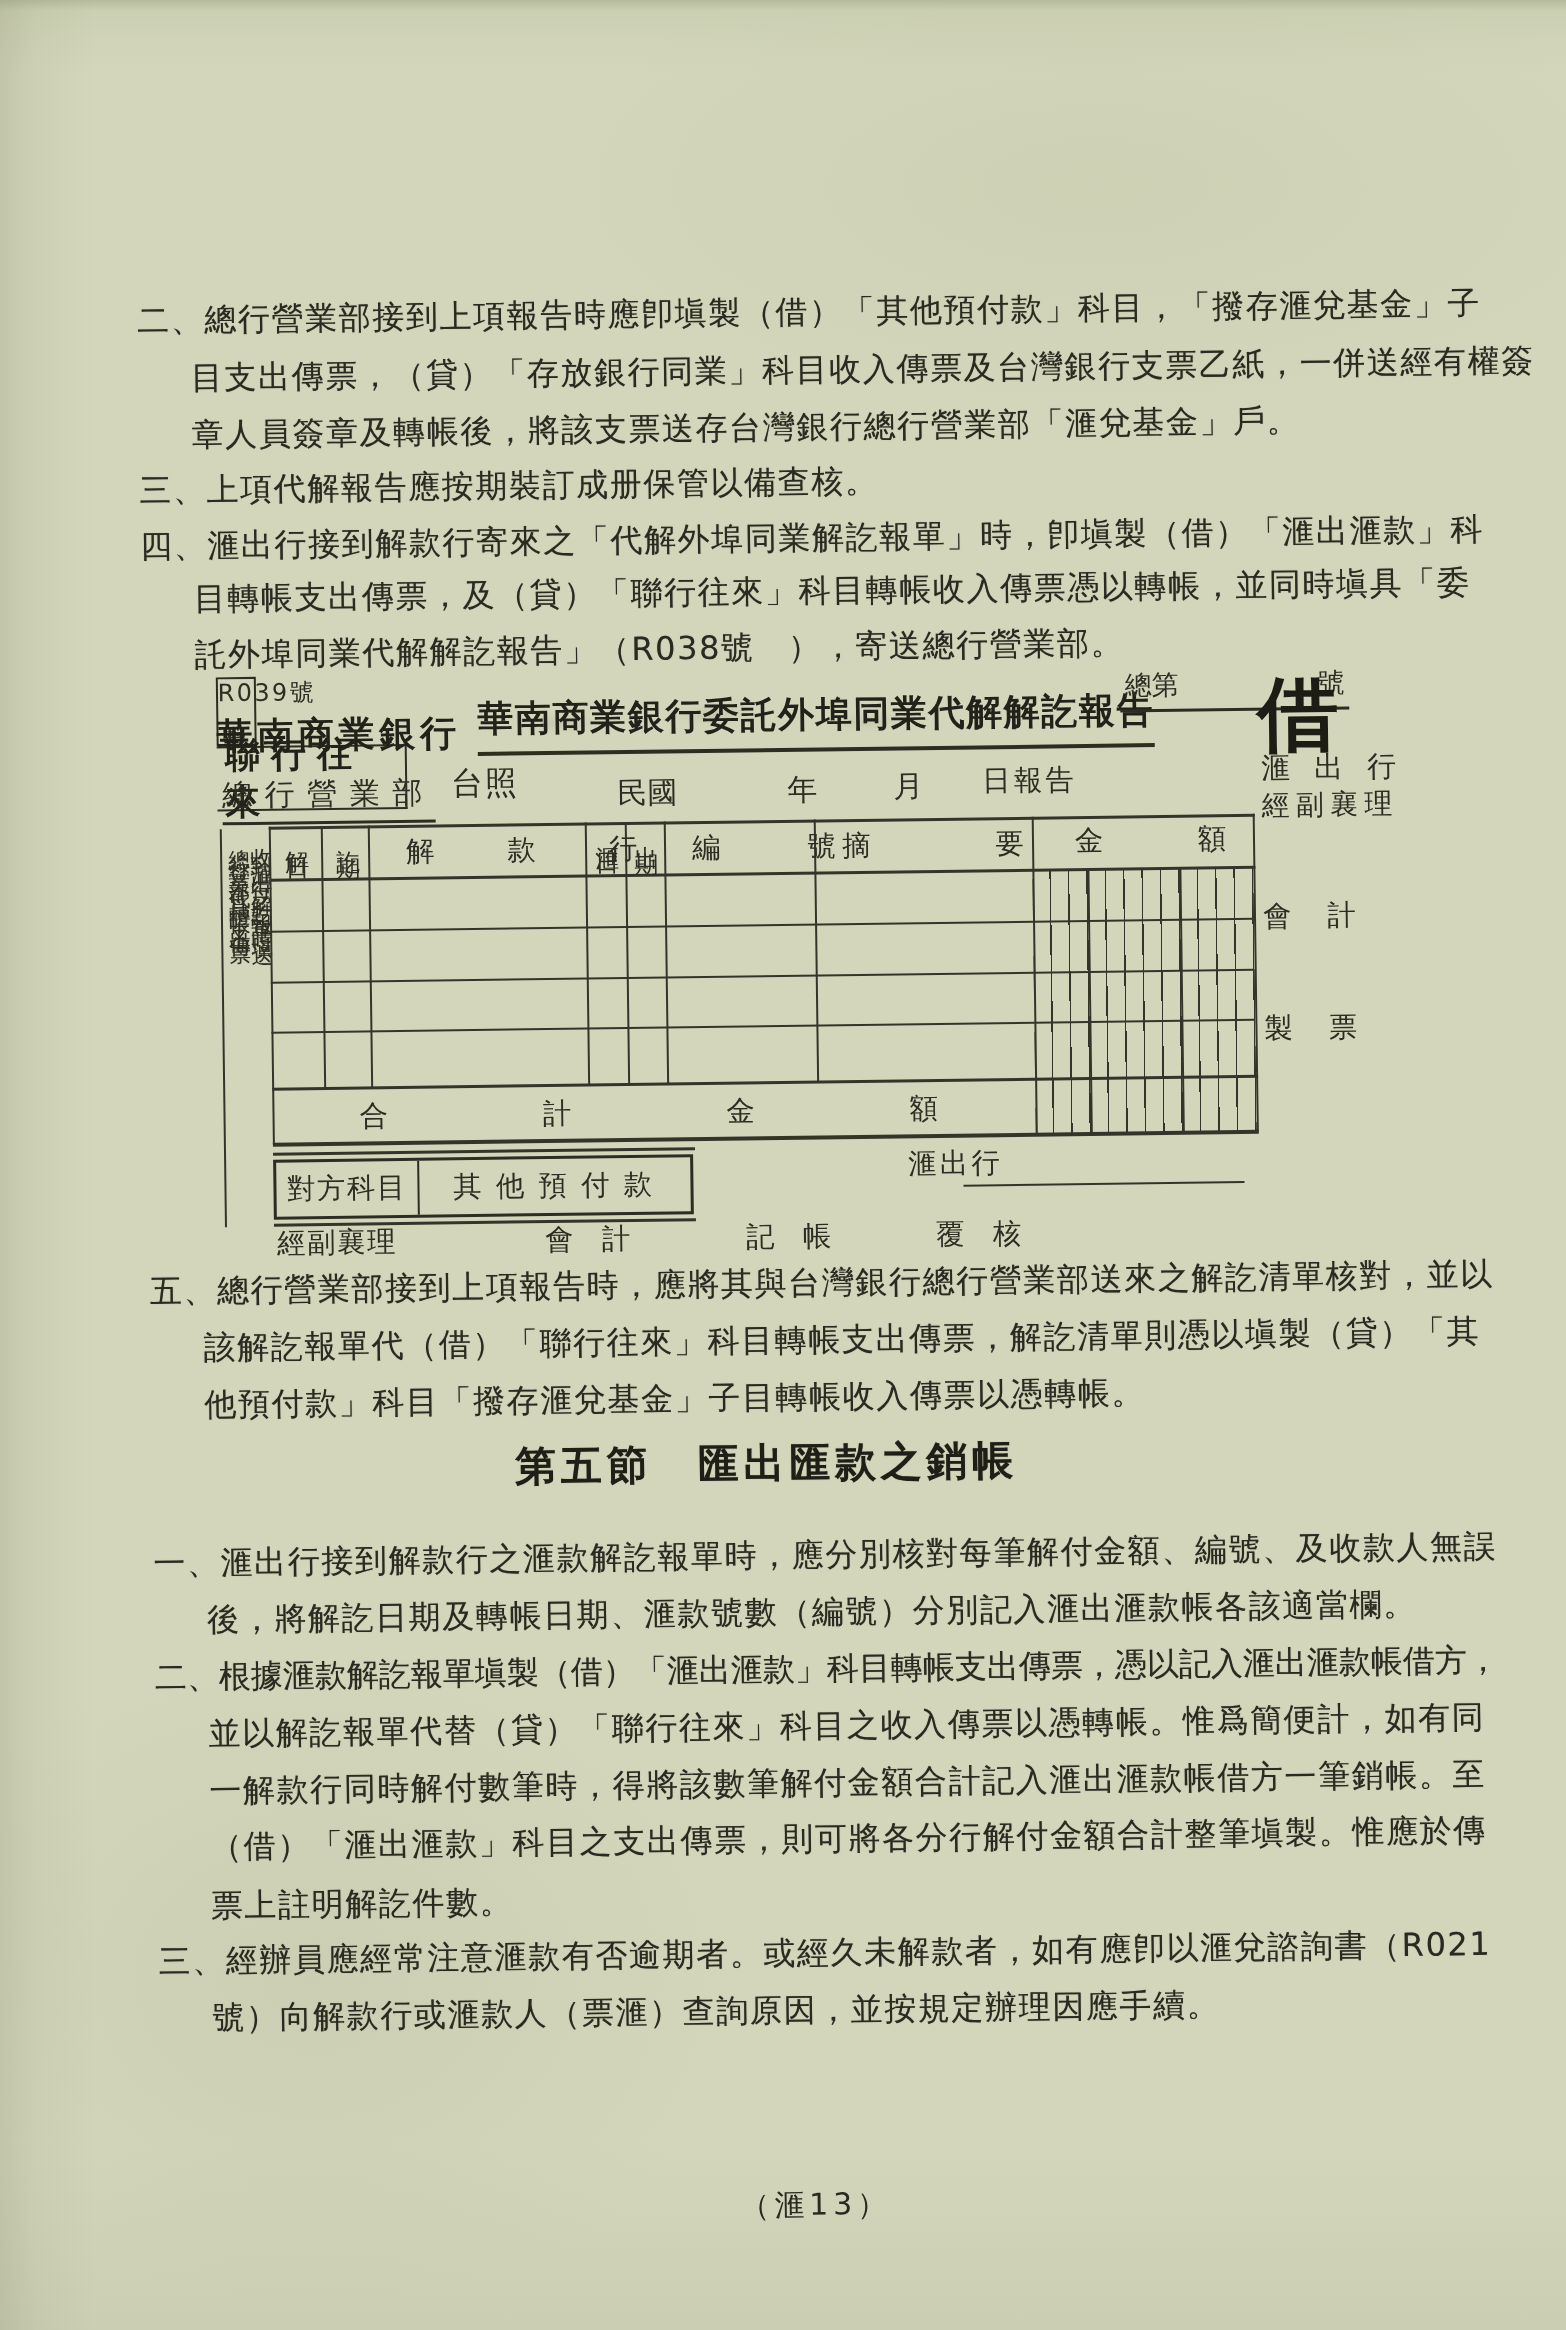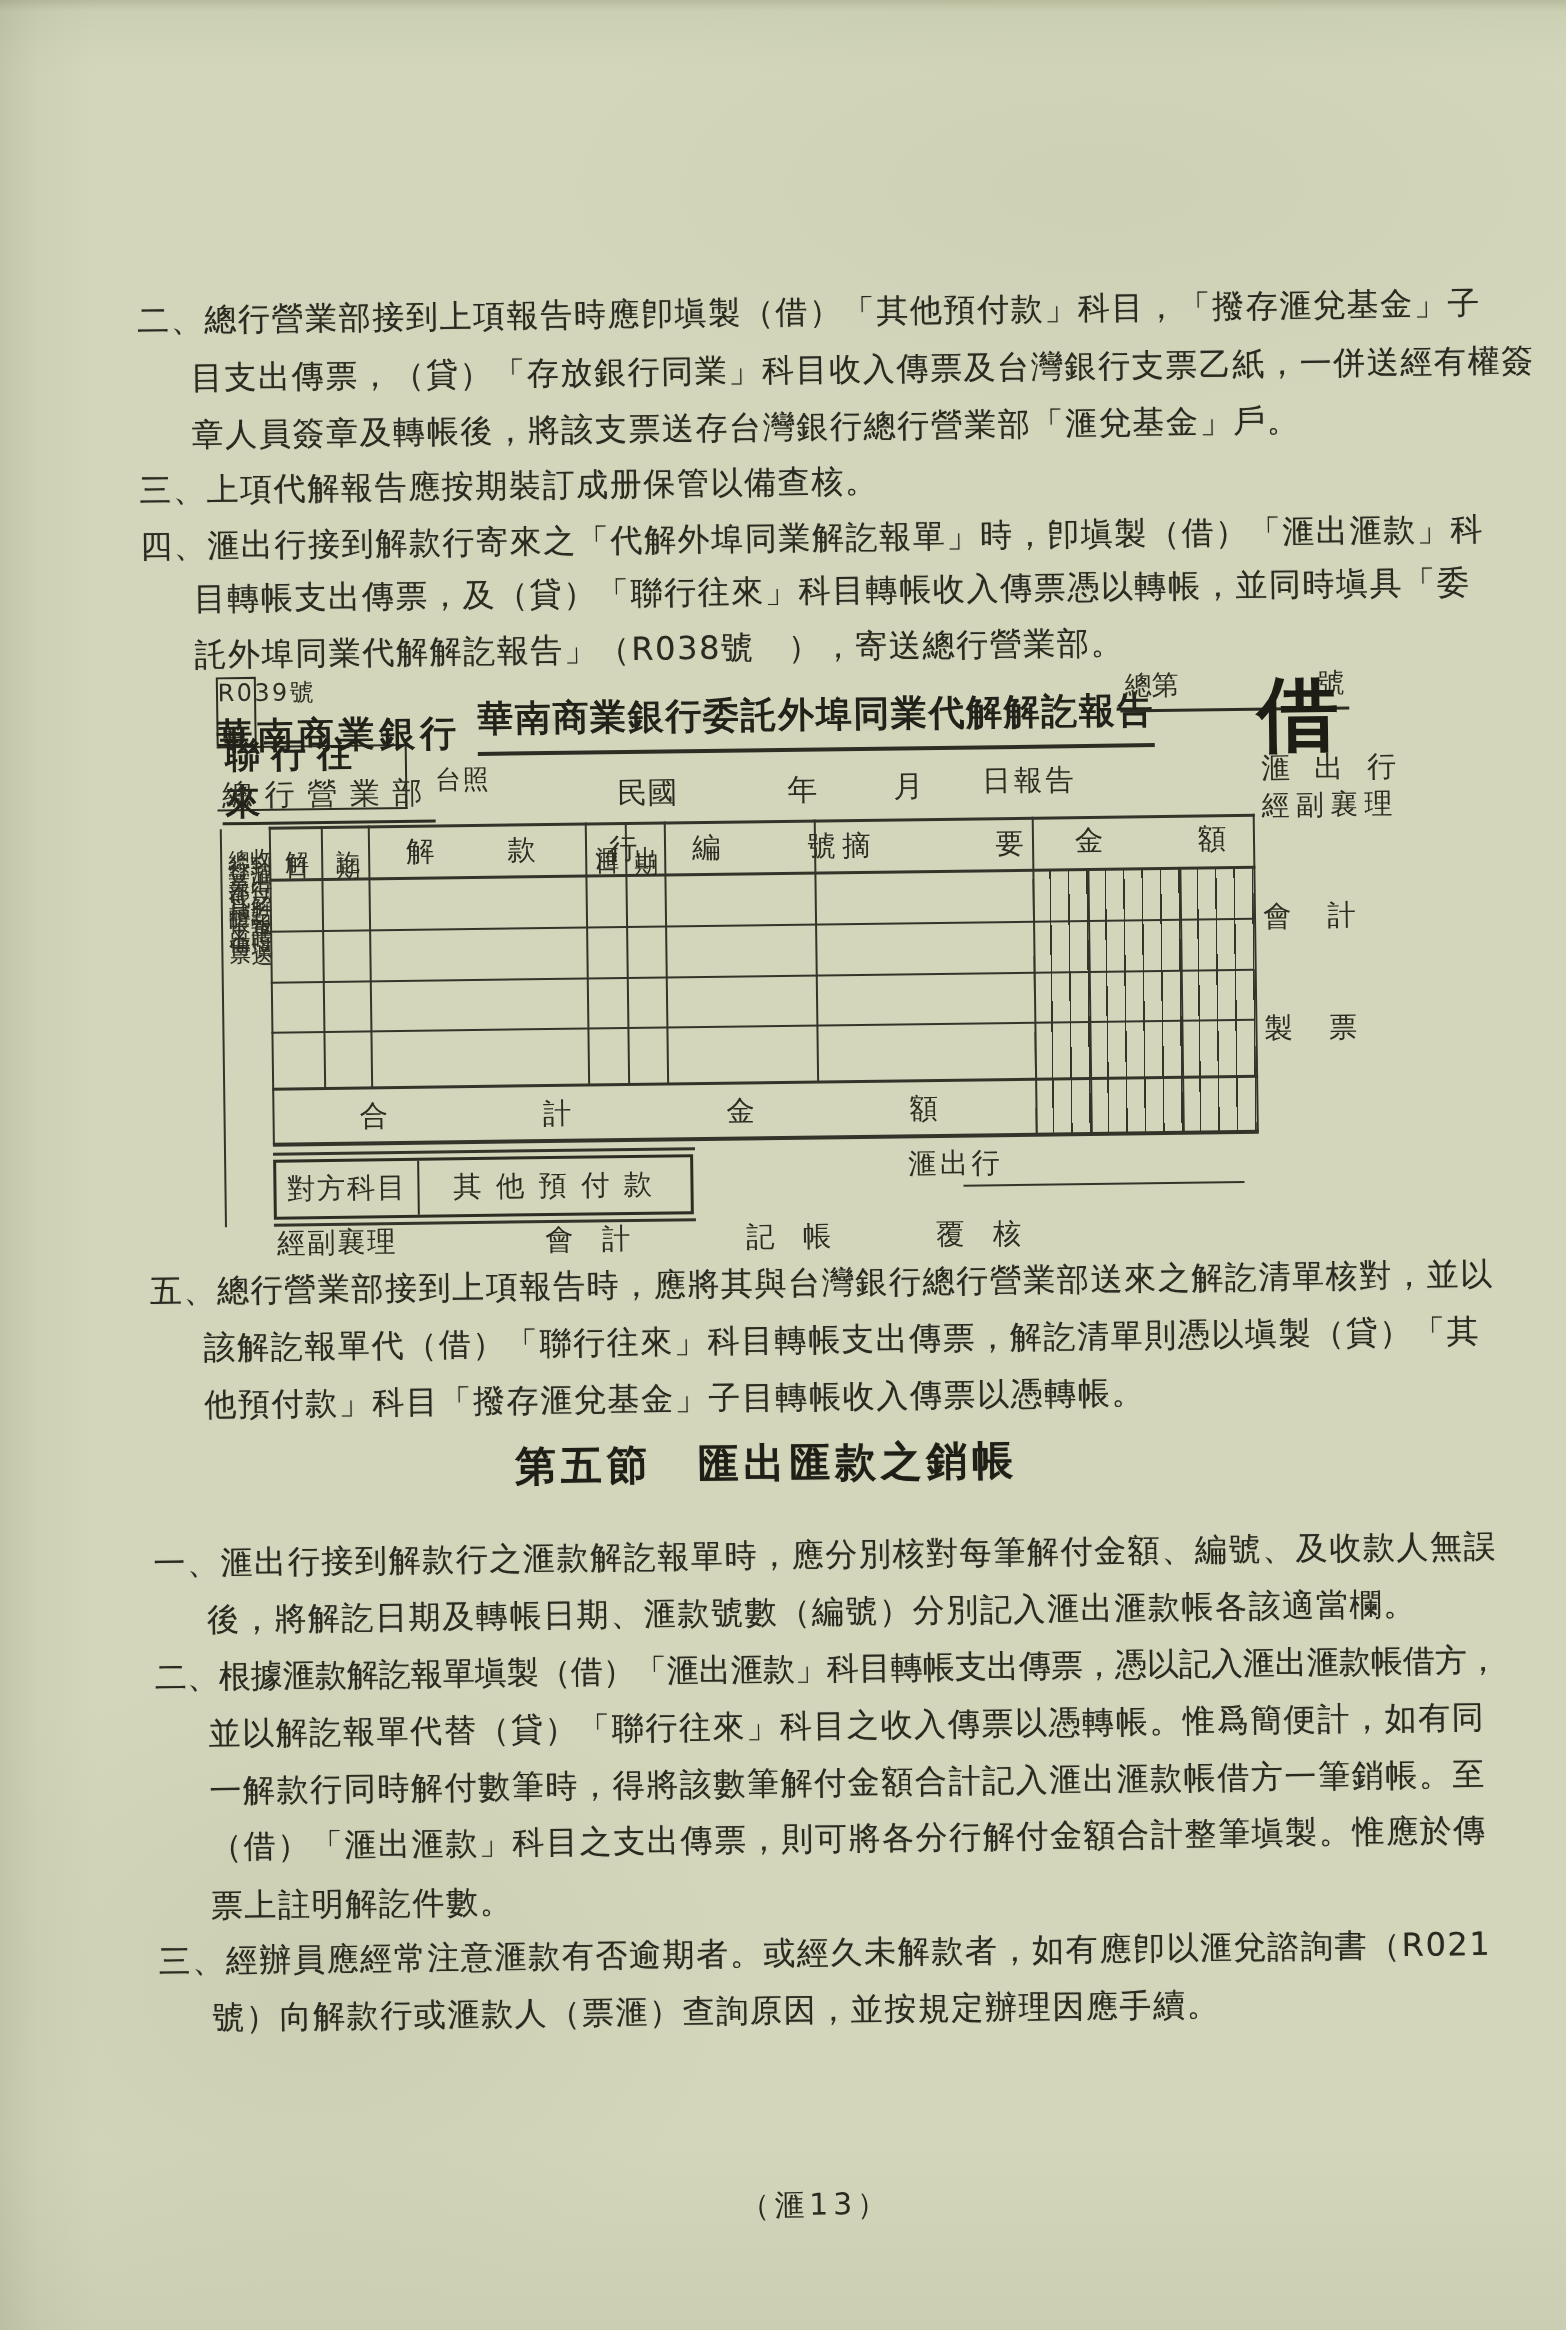--- a/index.html
+++ b/index.html
@@ -45,21 +45,21 @@
   .f-title{
     left:261px;top:20.5px;font-size:36px;font-weight:bold;letter-spacing:1.6px;color:#23221a;
     padding-bottom:8px;border-bottom:4.7px solid #2e2d23;
   }
   .f-serial{
     left:904px;top:1.6px;width:220px;display:flex;justify-content:space-between;
     font-size:27px;border-bottom:3.2px solid #2e2d23;padding:0 4.7px 6.3px 4.7px;
   }
   .f-debit{left:1041px;top:11px;font-size:81px;font-weight:bold;color:#1d1c15;line-height:1;}
   .f-addr{left:4.7px;top:98px;font-size:30px;letter-spacing:12.6px;border-bottom:3.2px solid #2e2d23;padding-bottom:6.3px;}
-  .f-addr-sfx{left:218px;top:88px;font-size:26px;letter-spacing:1.6px;}
+  .f-addr-sfx{left:234px;top:88px;font-size:32px;letter-spacing:1.6px;}
   .f-era{left:400px;top:101px;font-size:30px;}
   .f-year{left:570px;top:100px;font-size:30px;}
   .f-month{left:676px;top:98px;font-size:30px;}
   .f-day{left:765px;top:95px;font-size:28.4px;letter-spacing:3.2px;}
   .f-subject{
     left:810px;top:84px;width:36px;height:65px;border:2.4px solid #2e2d23;
     writing-mode:vertical-rl;font-size:20px;letter-spacing:3.2px;
     display:flex;align-items:center;justify-content:center;
   }
   .f-subjval{

